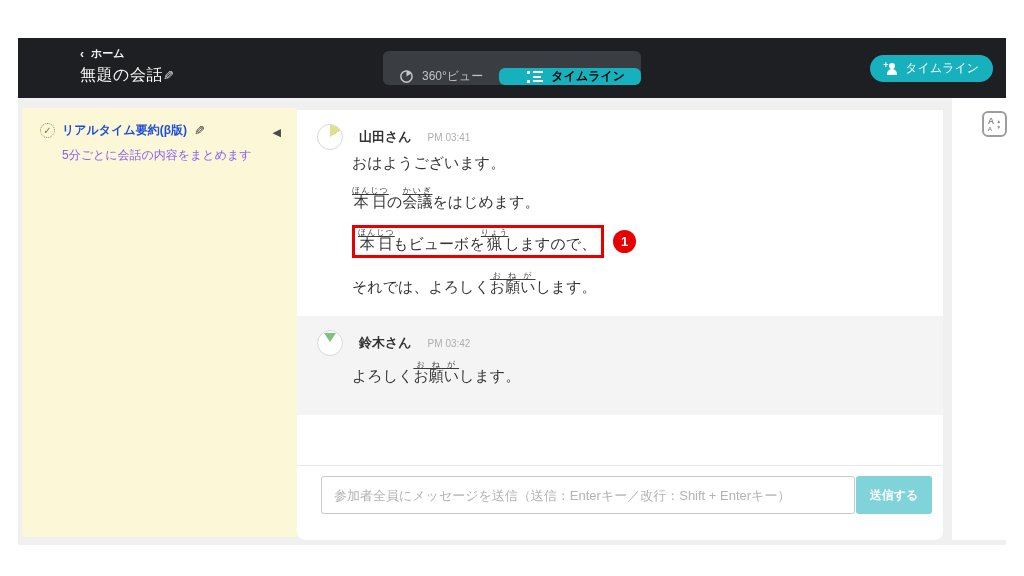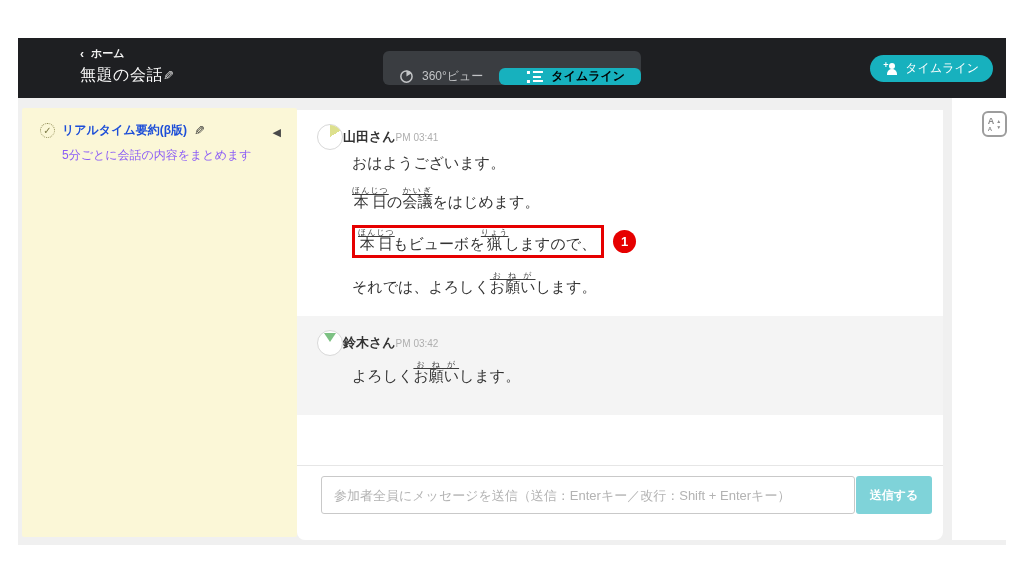--- a/index.html
+++ b/index.html
@@ -60,21 +60,21 @@
   .sb-subtitle { font-size:12px; color:#8b5cf6; margin:8px 0 0 22px; }
   .sb-collapse { position:absolute; right:16px; top:18px; font-size:11px; color:#4a4a4a;
                  cursor:pointer; }
 
   
   .chat-panel { position:absolute; left:279px; top:12px; width:646px; height:430px;
                 background:#fff; border-radius:0 0 8px 8px; display:flex; flex-direction:column;
                 overflow:hidden; }
   .msg { padding:14px 26px 6px 20px; }
   .msg.alt { background:#f4f4f4; padding-bottom:16px; }
-  .msg-head { display:flex; align-items:center; gap:0; margin-bottom:4px; }
+  .msg-head { display:flex; align-items:center; gap:16px; margin-bottom:4px; }
   .avatar { width:26px; height:26px; border-radius:50%; background:#fff;
             border:1px solid #d8d8d8; position:relative; overflow:hidden; flex:none; }
   .avatar.pie::before { content:""; position:absolute; inset:-1px;
             background:conic-gradient(#dde08e 0deg 58deg, transparent 58deg 360deg);
             border-radius:50%; }
   .avatar.triangle::before { content:""; position:absolute; left:50%; top:2px;
             transform:translateX(-50%); width:0; height:0;
             border-left:6px solid transparent; border-right:6px solid transparent;
             border-top:9px solid #7dc183; }
   .msg-name { font-size:13px; font-weight:bold; color:#333; }

